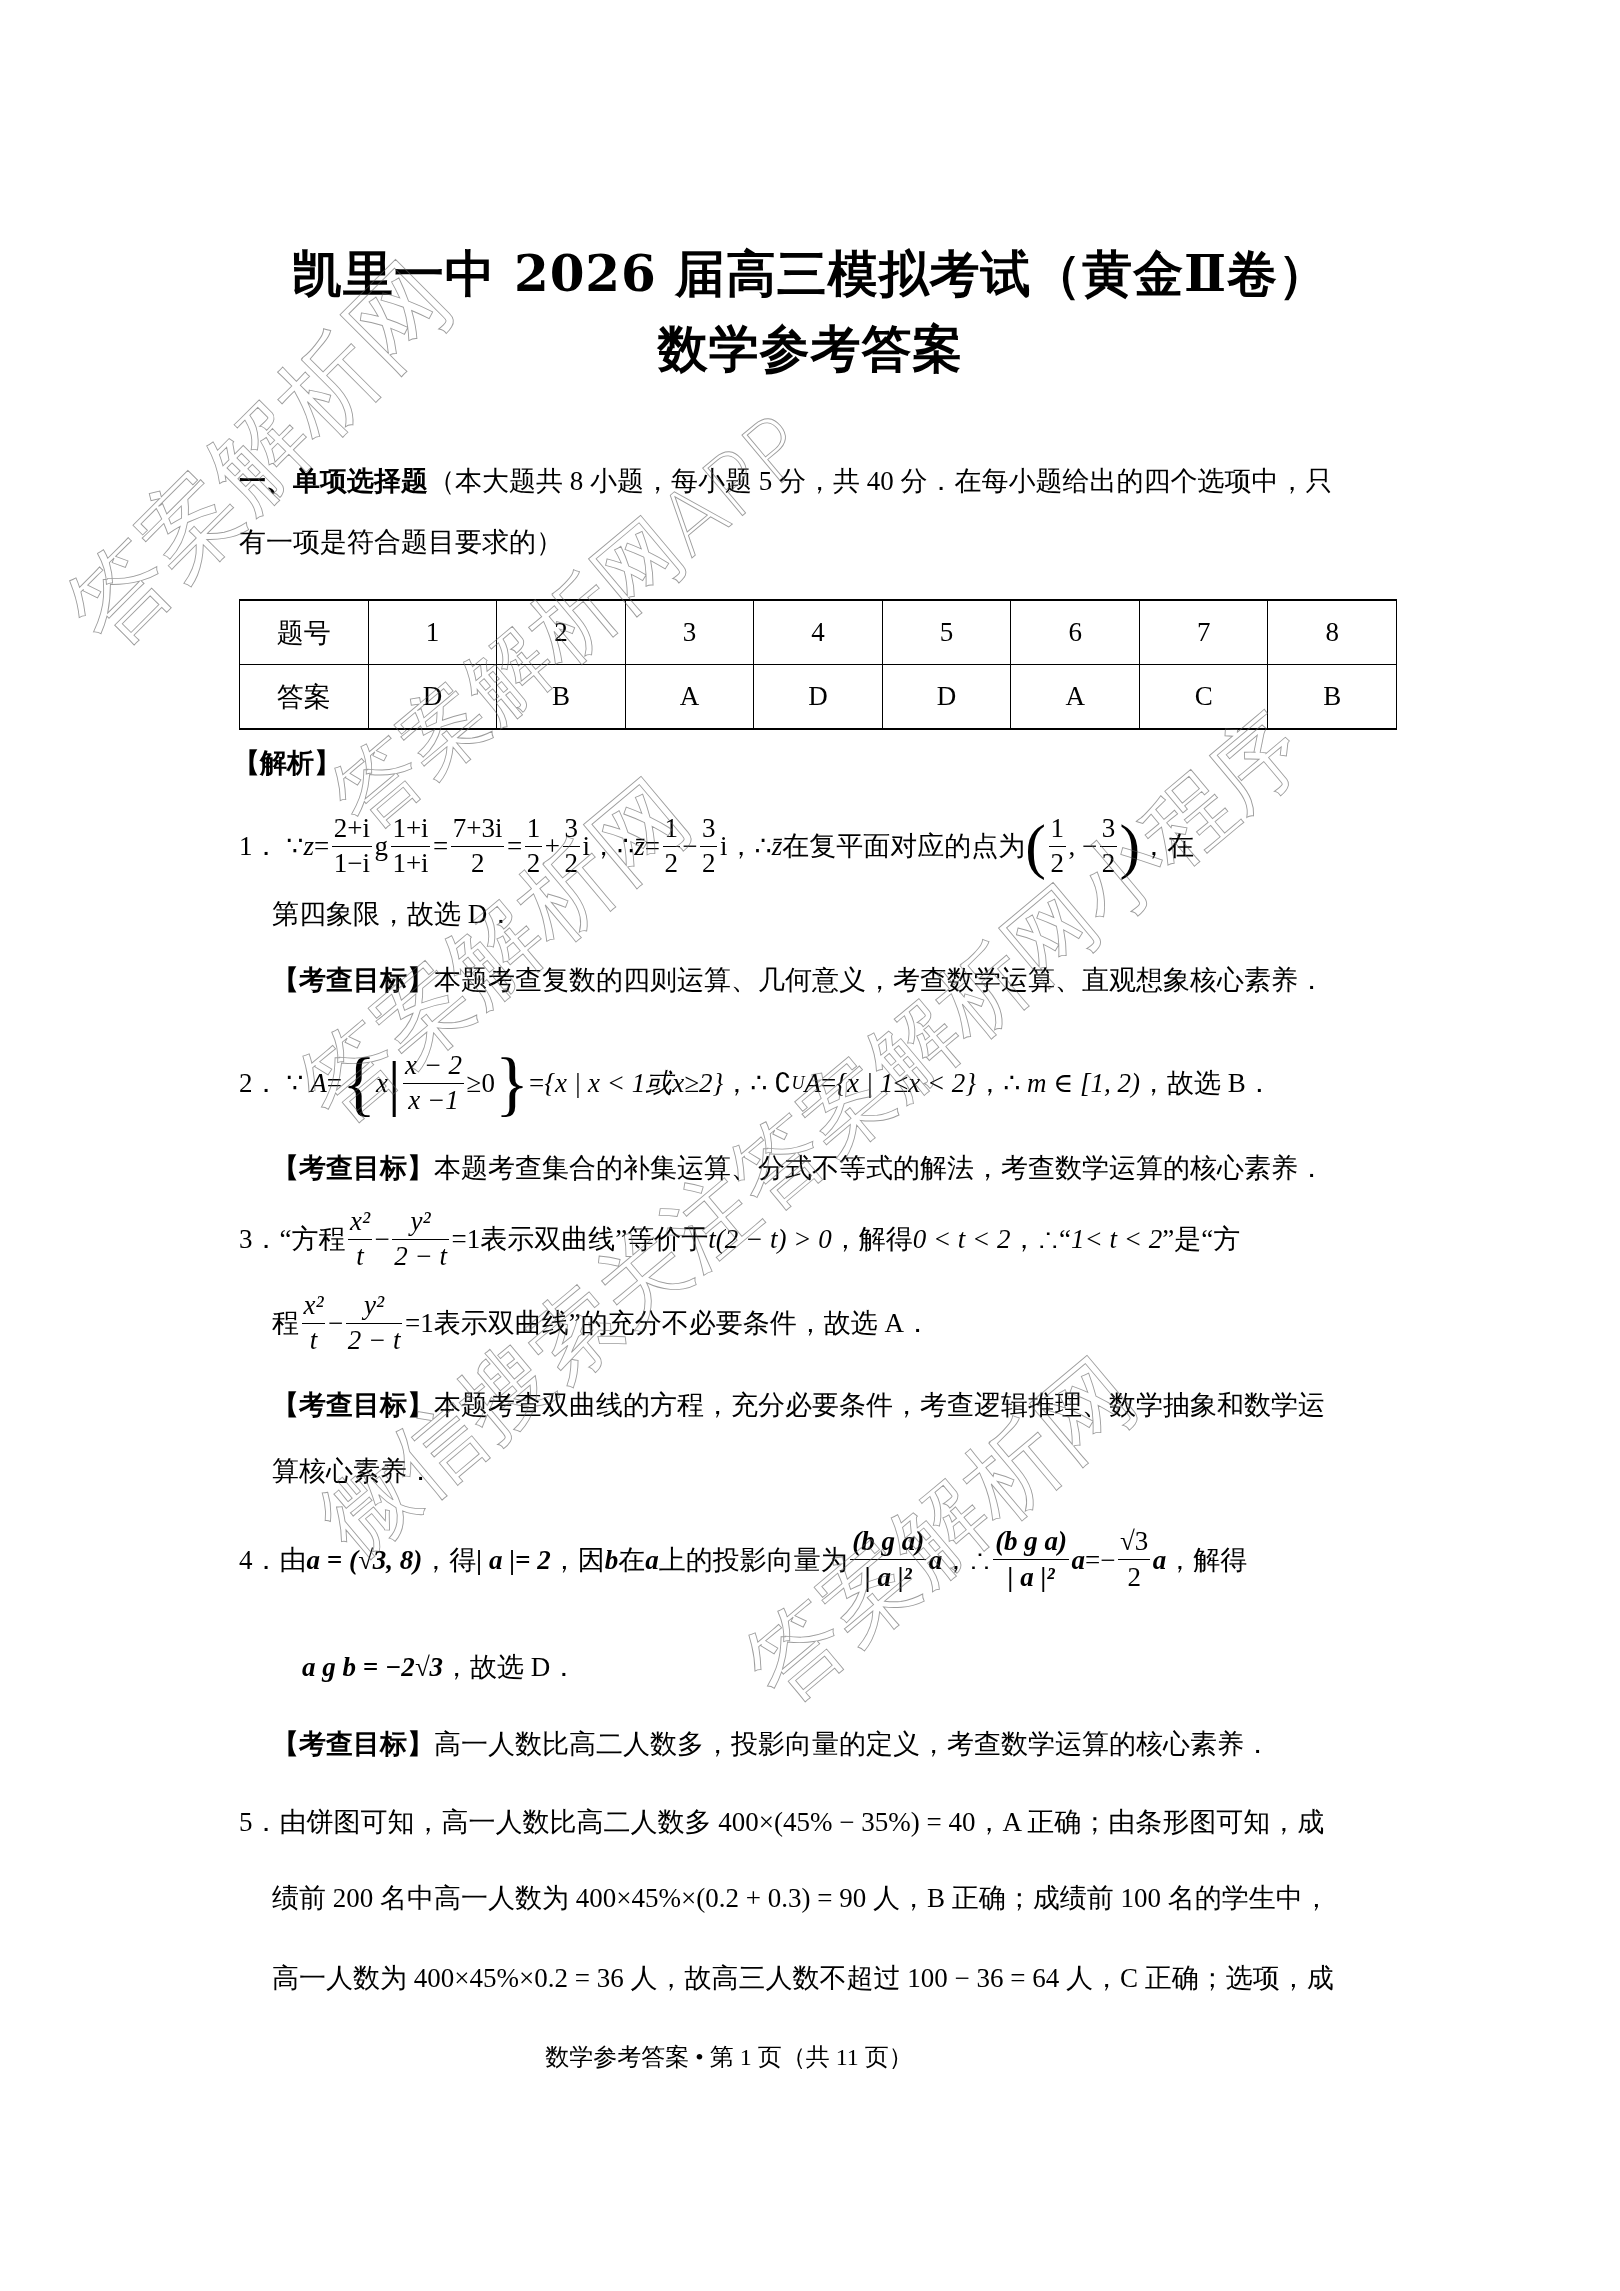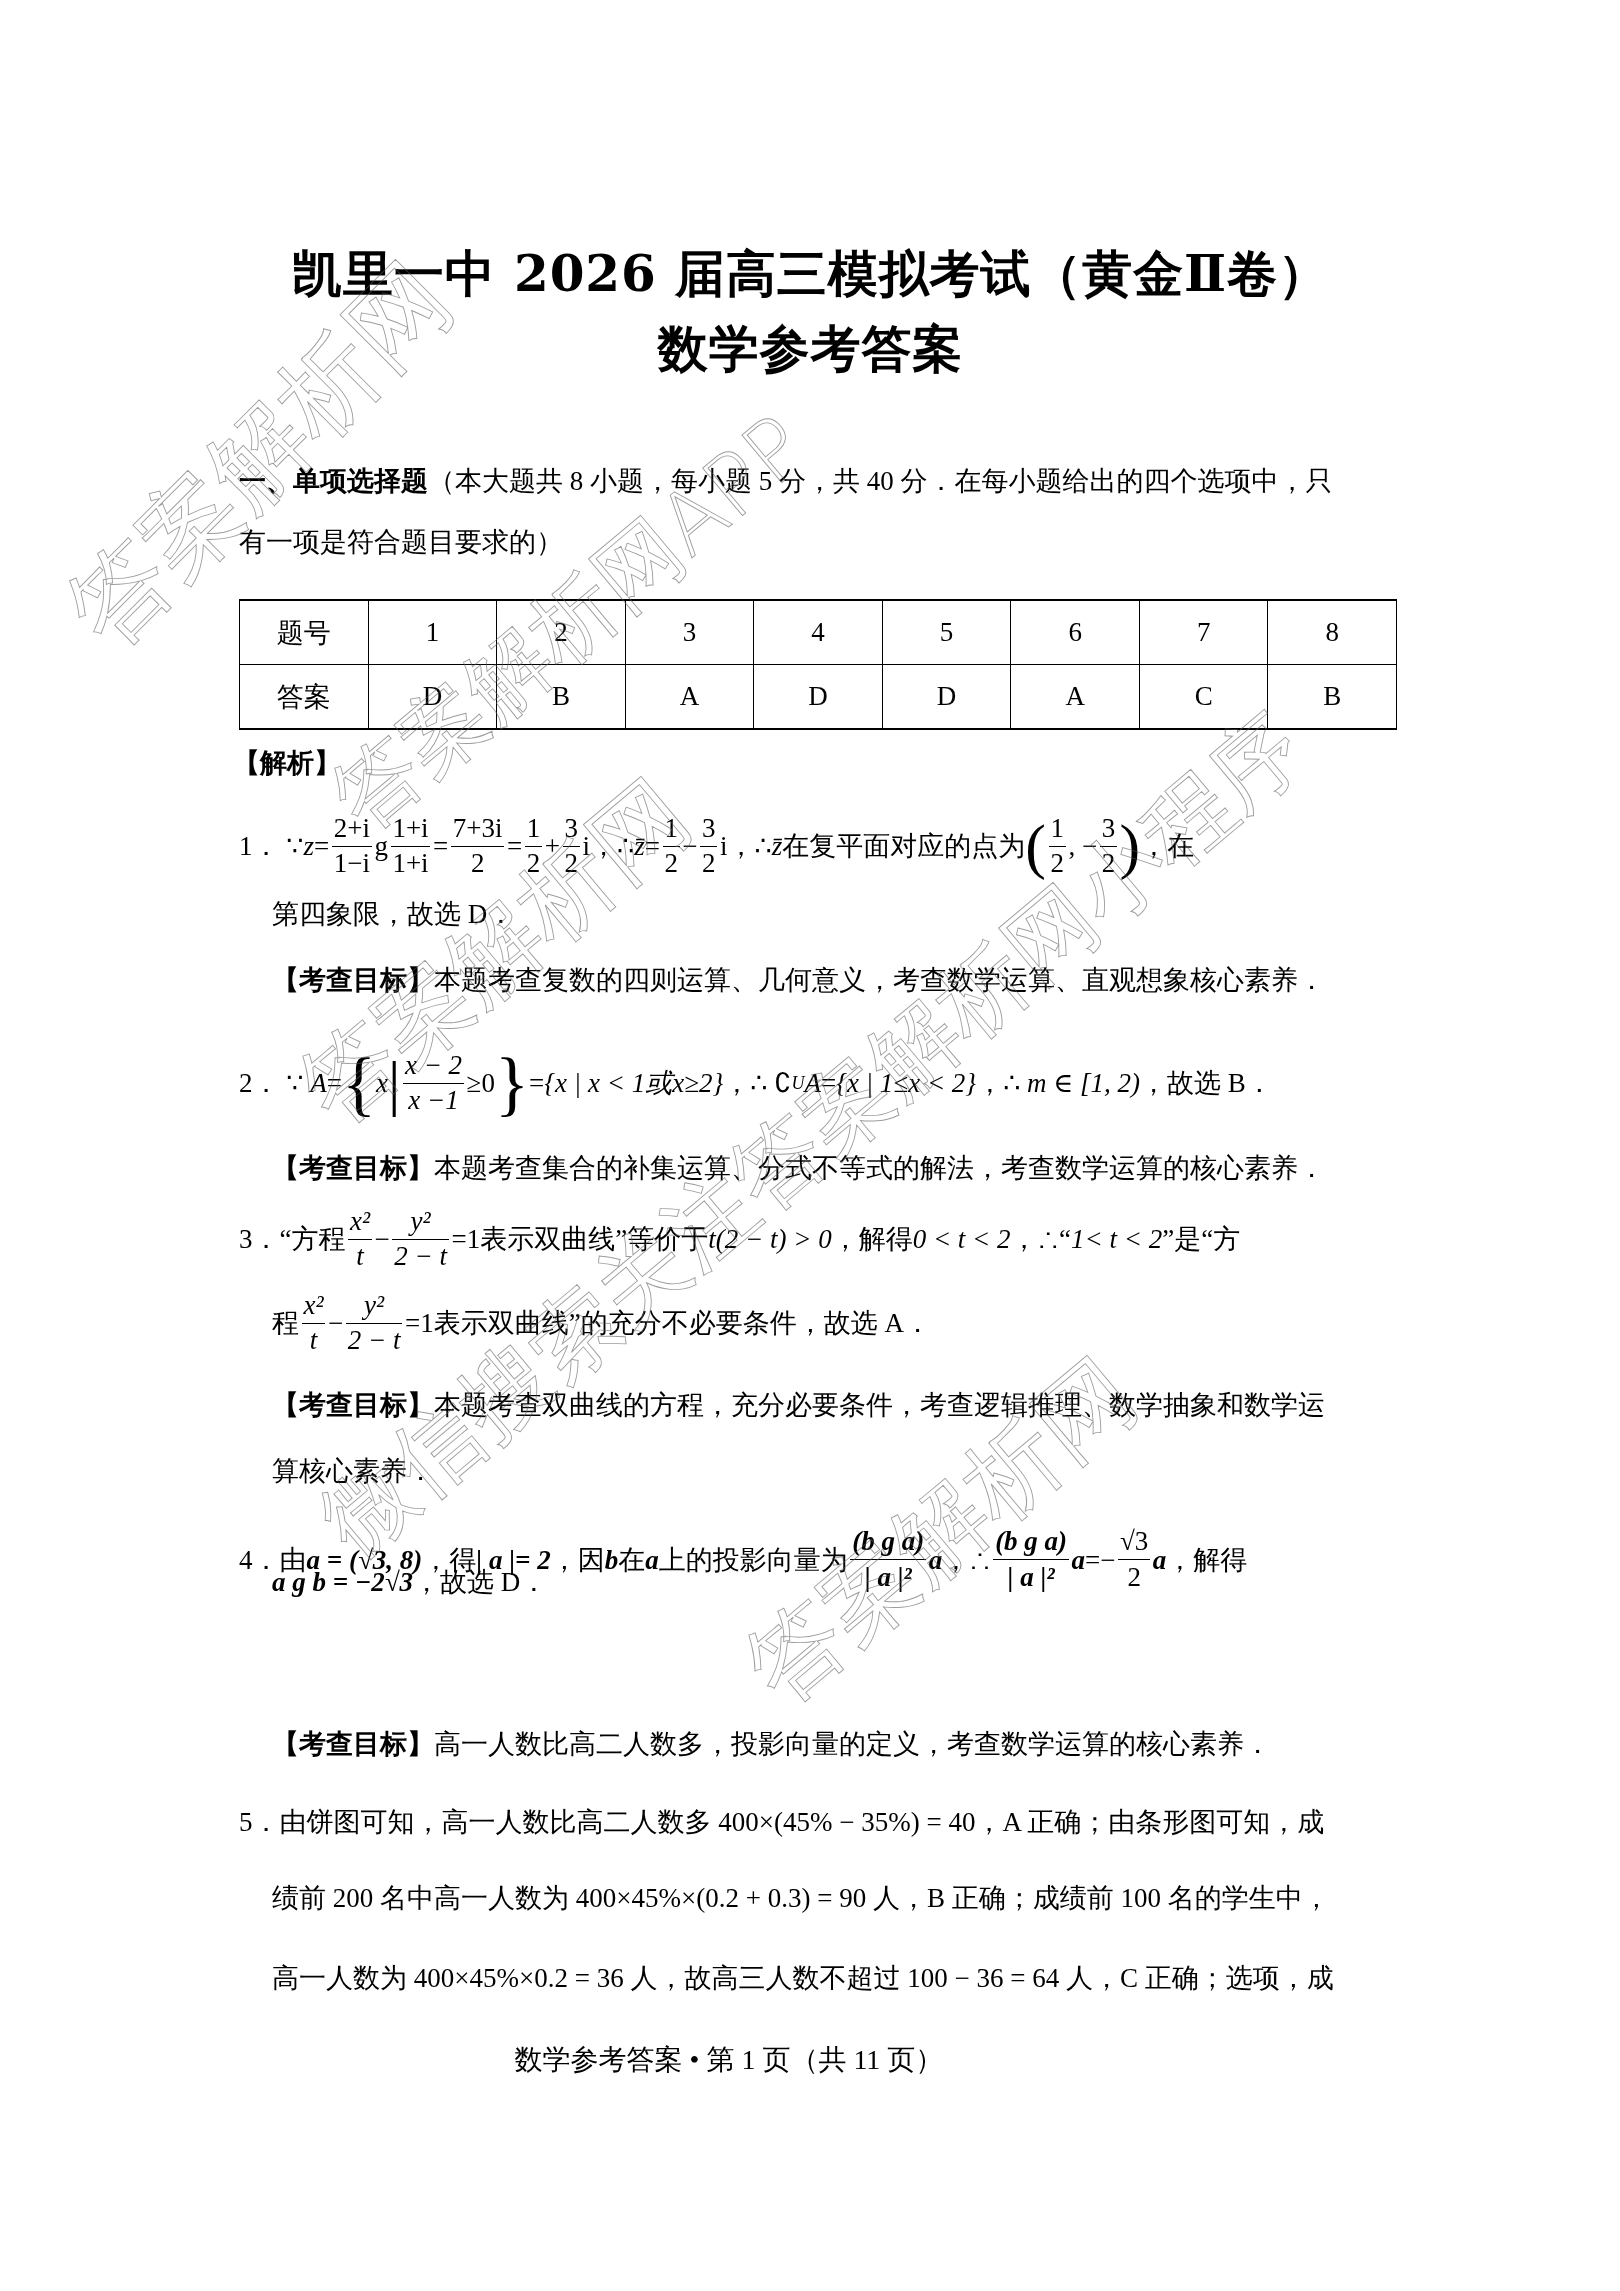--- a/index.html
+++ b/index.html
@@ -37,21 +37,21 @@
     .frac {
       display: inline-block; vertical-align: middle; text-align: center;
       line-height: 1; margin: 0 2.7px;
     }
     .frac .num { display: block; padding: 0 1.8px 3.6px; border-bottom: 1.8px solid #000; }
     .frac .den { display: block; padding: 3.6px 1.8px 0; }
     .big-paren { font-size: 62px; vertical-align: middle; font-weight: 200; }
     .big-brace { font-size: 71px; vertical-align: middle; font-weight: 200; }
     .footer {
       position: absolute; top: 2041px; left: 0; width: 1458px; text-align: center;
-      font-size: 28px;
+      font-size: 24px;
     }
     .wm {
       position: absolute; color: rgba(110,110,110,0.55);
       font-family: "DejaVu Sans", sans-serif; font-weight: 200;
       white-space: nowrap; pointer-events: none; transform-origin: left bottom;
       -webkit-text-stroke: 0.9px rgba(90,90,90,0.6); color: transparent;
     }
   </style>
 </head>
 <body>
@@ -259,21 +259,21 @@
     <span class="bv">a</span>
     <span>=</span>
     <span>−</span>
     <span class="frac">
         <span class="num">√3</span>
         <span class="den">2</span>
       </span>
     <span class="bv">a</span>
     <span>，解得</span>
   </div>
-  <div class="line indent" style="top:1564px;">
+  <div class="line indent" style="top:1649px;margin-left:30px;">
     <span class="bv">a g b = −2√3</span><span>，故选 D．</span>
   </div>
   <div class="line indent" style="top:1726px;">
     <span class="bracket-head">【考查目标】</span><span>高一人数比高二人数多，投影向量的定义，考查数学运算的核心素养．</span>
   </div>
 
   <div class="line" style="top:1804px;">
     <span>5．</span><span>由饼图可知，高一人数比高二人数多 400×(45% − 35%) = 40，A 正确；由条形图可知，成</span>
   </div>
   <div class="line indent" style="top:1880px;">绩前 200 名中高一人数为 400×45%×(0.2 + 0.3) = 90 人，B 正确；成绩前 100 名的学生中，</div>

